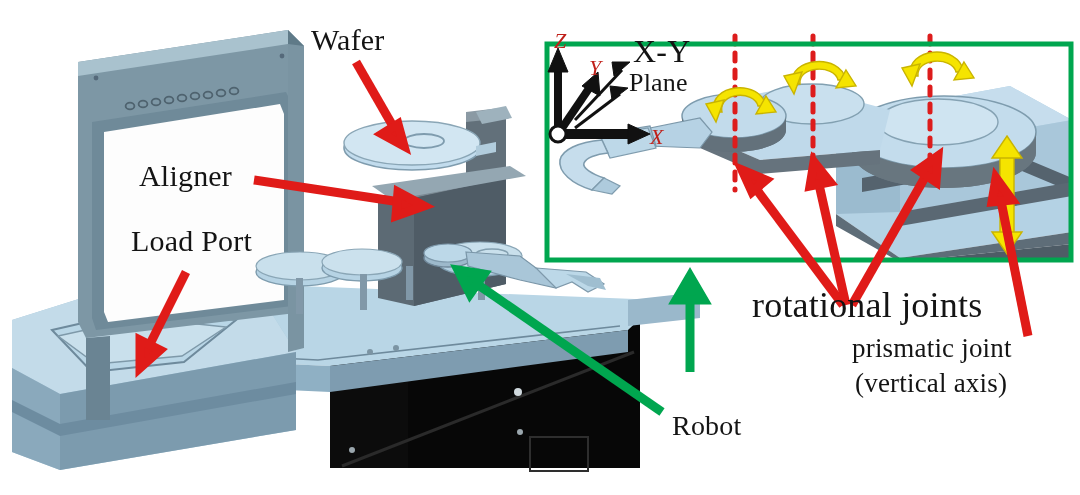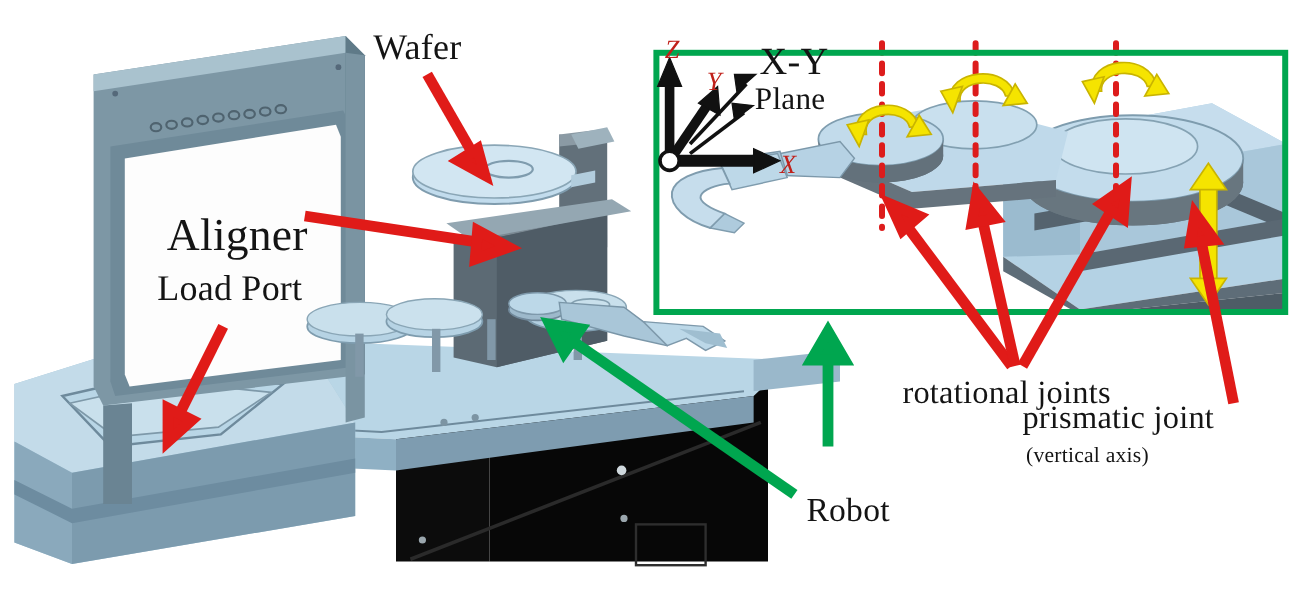--- a/index.html
+++ b/index.html
@@ -23,27 +23,27 @@
   }
   .lbl{
     position:absolute;
     font-family:"Liberation Serif","DejaVu Serif",serif;
     color:#141414;
     white-space:nowrap;
     line-height:1.02;
     letter-spacing:.2px;
   }
   .lbl-wafer   { left:311px; top:25px;  font-size:30px; }
-  .lbl-aligner { left:139px; top:161px; font-size:38px;margin-top:16px; }
+  .lbl-aligner { left:139px; top:161px; font-size:30px; }
   .lbl-loadport{ left:131px; top:226px; font-size:30px; }
   .lbl-scara   { left:651px; top:367px; font-size:28px; }
   .lbl-scara2  { left:672px; top:412px; font-size:28px; }
-  .lbl-rot     { left:752px; top:314px; font-size:27px; }
+  .lbl-rot     { left:752px; top:287px; font-size:36px; }
   .lbl-pris    { left:852px; top:335px; font-size:27px; }
-  .lbl-vert    { left:855px; top:370px; font-size:18px; }
+  .lbl-vert    { left:855px; top:370px; font-size:27px; }
   .lbl-xyplane1{ left:633px; top:35px;  font-size:32px; }
   .lbl-xyplane2{ left:629px; top:70px;  font-size:26px; }
   .axlbl{
     position:absolute;
     font-family:"Liberation Serif","DejaVu Serif",serif;
     color:#c0201a;
     font-size:22px;
     font-style:italic;
     white-space:nowrap;
   }

